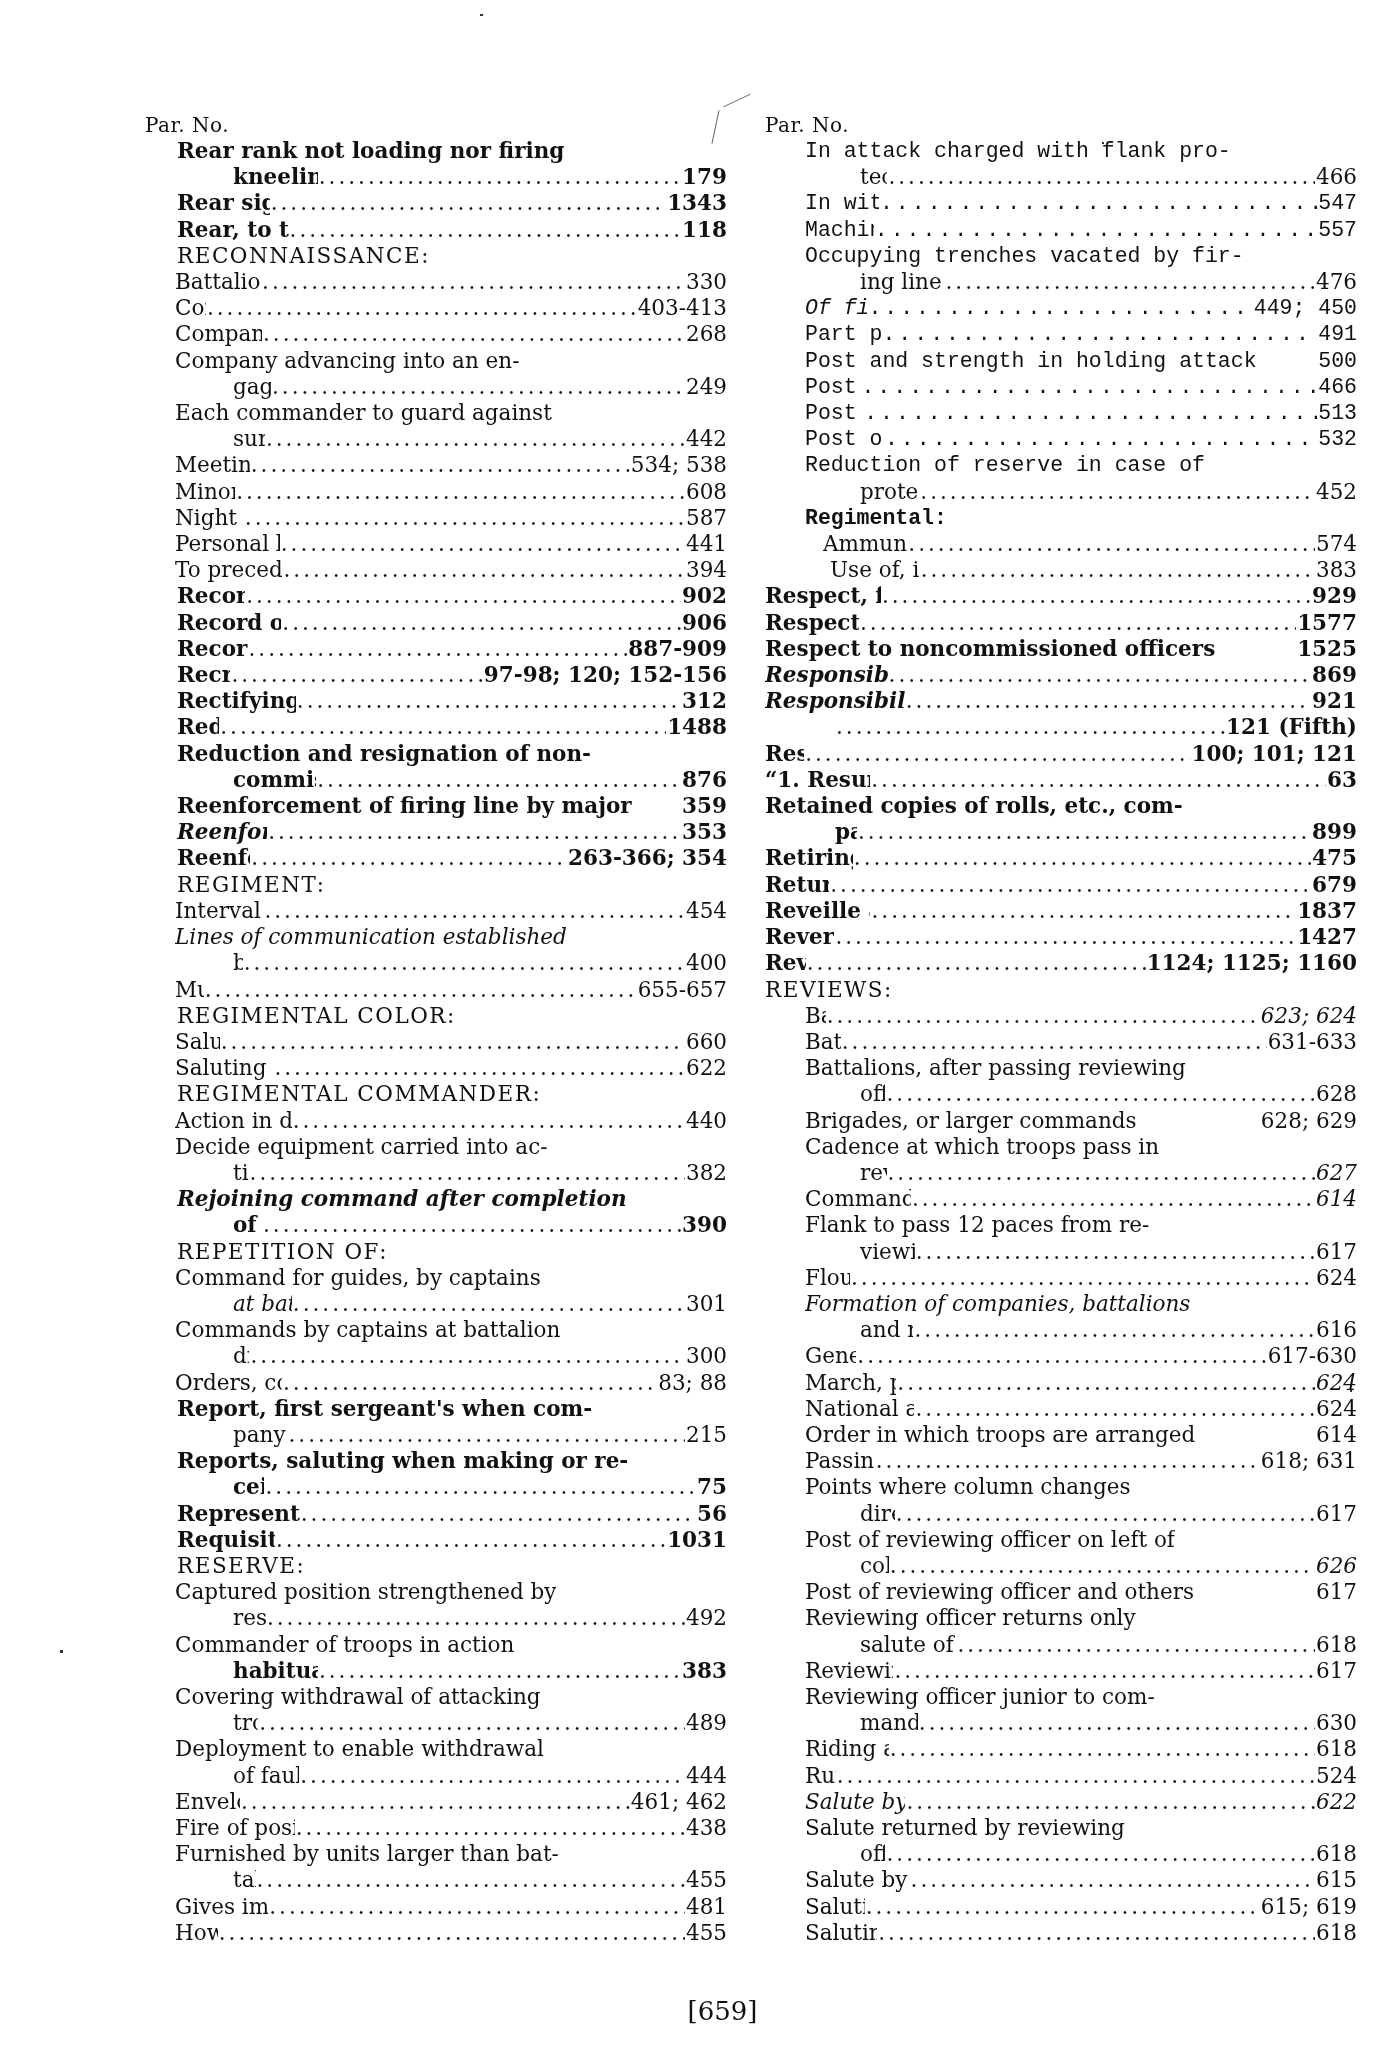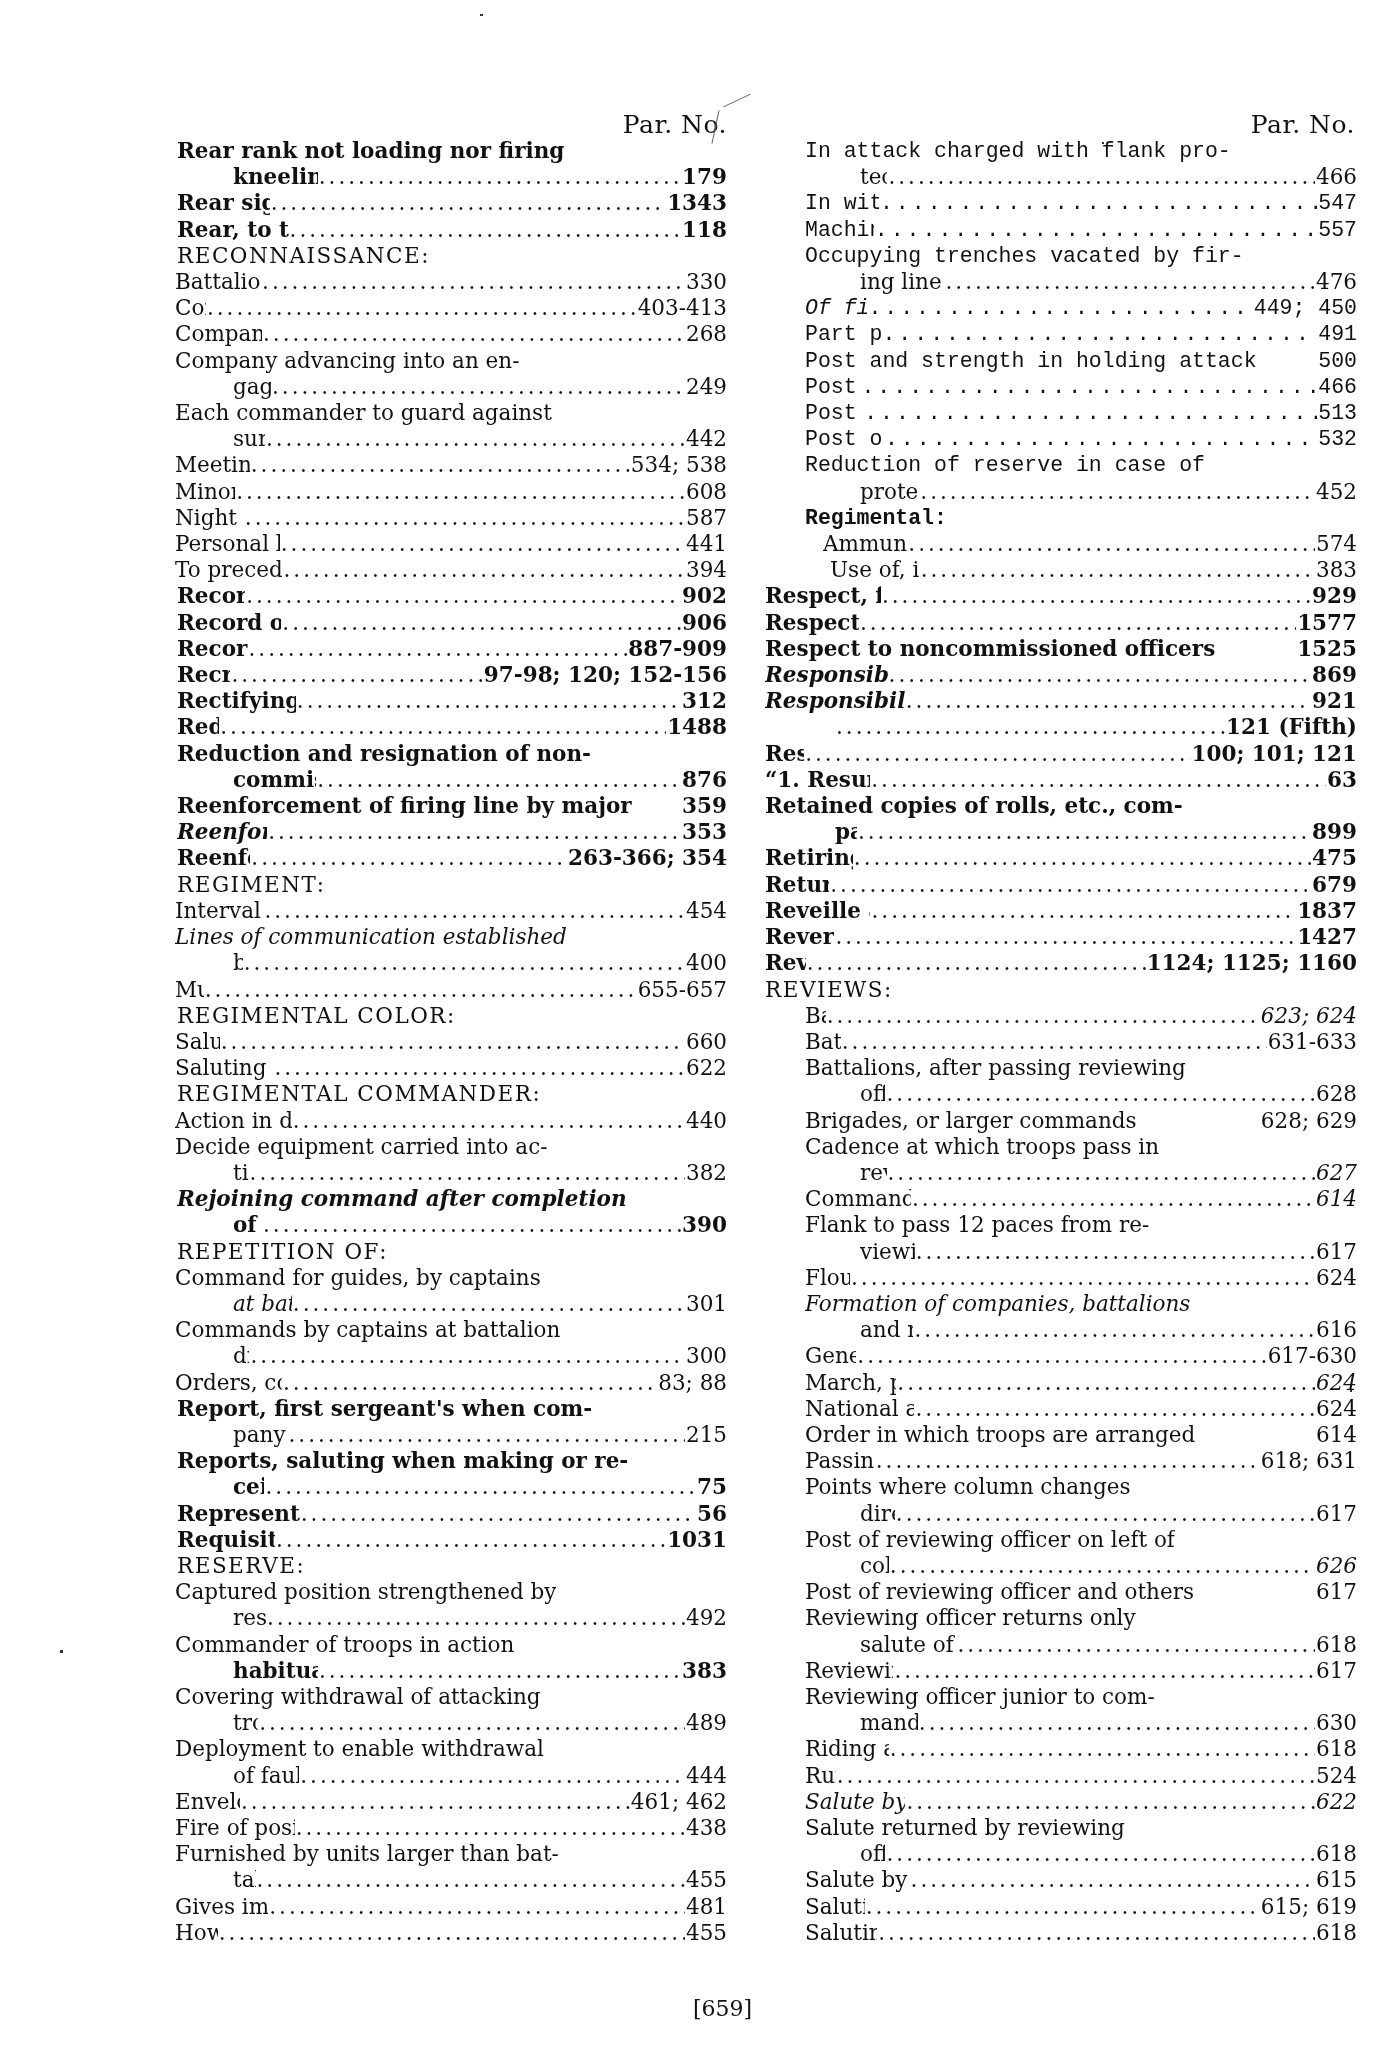--- a/index.html
+++ b/index.html
@@ -7,21 +7,21 @@
     width: 1385px; height: 2049px; position: relative; overflow: hidden;
     font-family: "DejaVu Serif", "Liberation Serif", serif;
     color: #111111;
   }
   .col {
     position: absolute; top: 112px;
   }
   .col-left { left: 145px; width: 582px; }
   .col-right { left: 765px; width: 592px; }
   .par-no {
-    text-align: right; font-size: 25px; line-height: 26px; height: 26px;
+    font-size: 20px; line-height: 26px; height: 26px;
     letter-spacing: 0.5px;
   }
   .col-right .par-no { padding-right: 2px; }
   .entry {
     display: flex; align-items: baseline;
     font-size: 21.5px; line-height: 26.2px; white-space: nowrap;
   }
   .entry .t { flex: 0 1 auto; overflow: hidden; }
   .entry .dots {
     flex: 1 1 auto; overflow: hidden; white-space: nowrap;
@@ -41,21 +41,21 @@
   .col-right .lvl1rc { padding-left: 95px; }
   .col-right .lvl2r { padding-left: 58px; }
   .col-right .lvl3r { padding-left: 65px; }
   .col-right .lvl0top { padding-left: 0; }
   .col-right .lvl0topc { padding-left: 70px; }
   .heading { font-weight: normal; letter-spacing: 1.5px; }
   .bold { font-weight: bold; }
   .it { font-style: italic; }
   .page-num {
     position: absolute; top: 1996px; left: 0; width: 1385px;
-    text-align: center; font-size: 22px; padding-left: 60px; box-sizing: border-box;
+    text-align: center; font-size: 26px; padding-left: 60px; box-sizing: border-box;
   }
   .mark { position: absolute; background: #333; }
 </style>
 </head>
 <body>
 
 <div class="col col-left">
   <div class="par-no">Par. No.</div>
   <div id="left-entries">
       <div class="entry lvl0 wrap-first">

